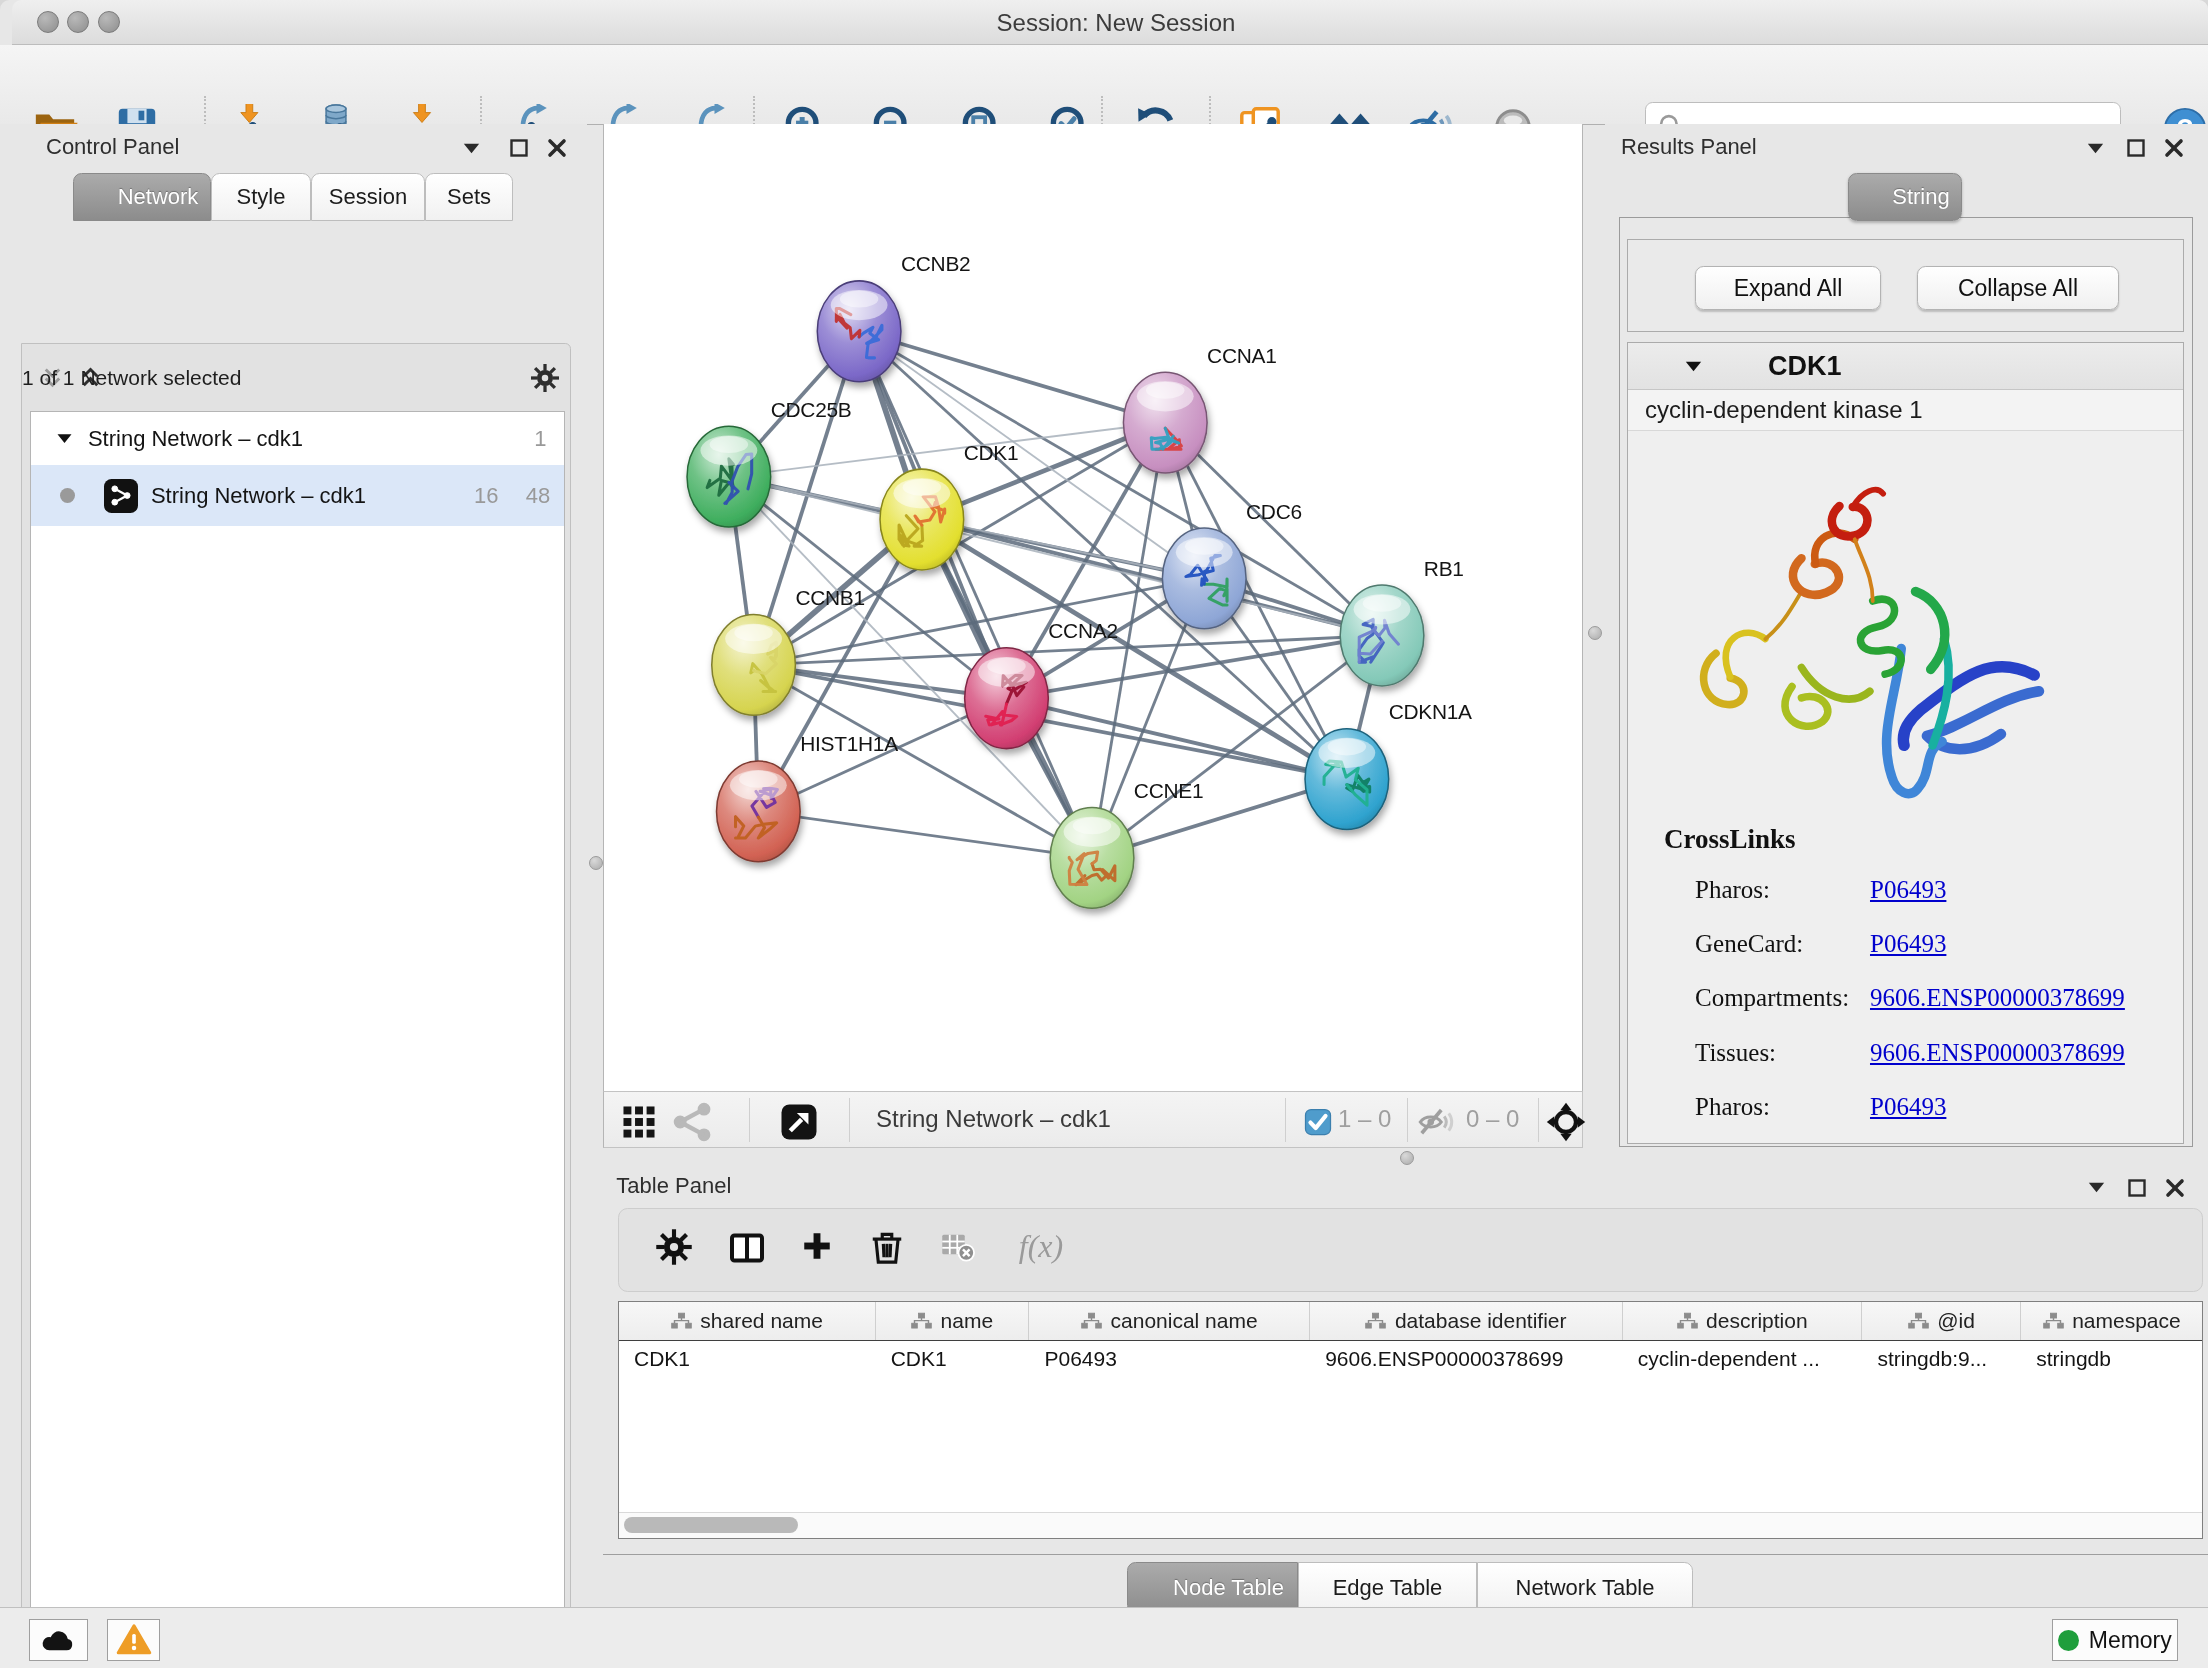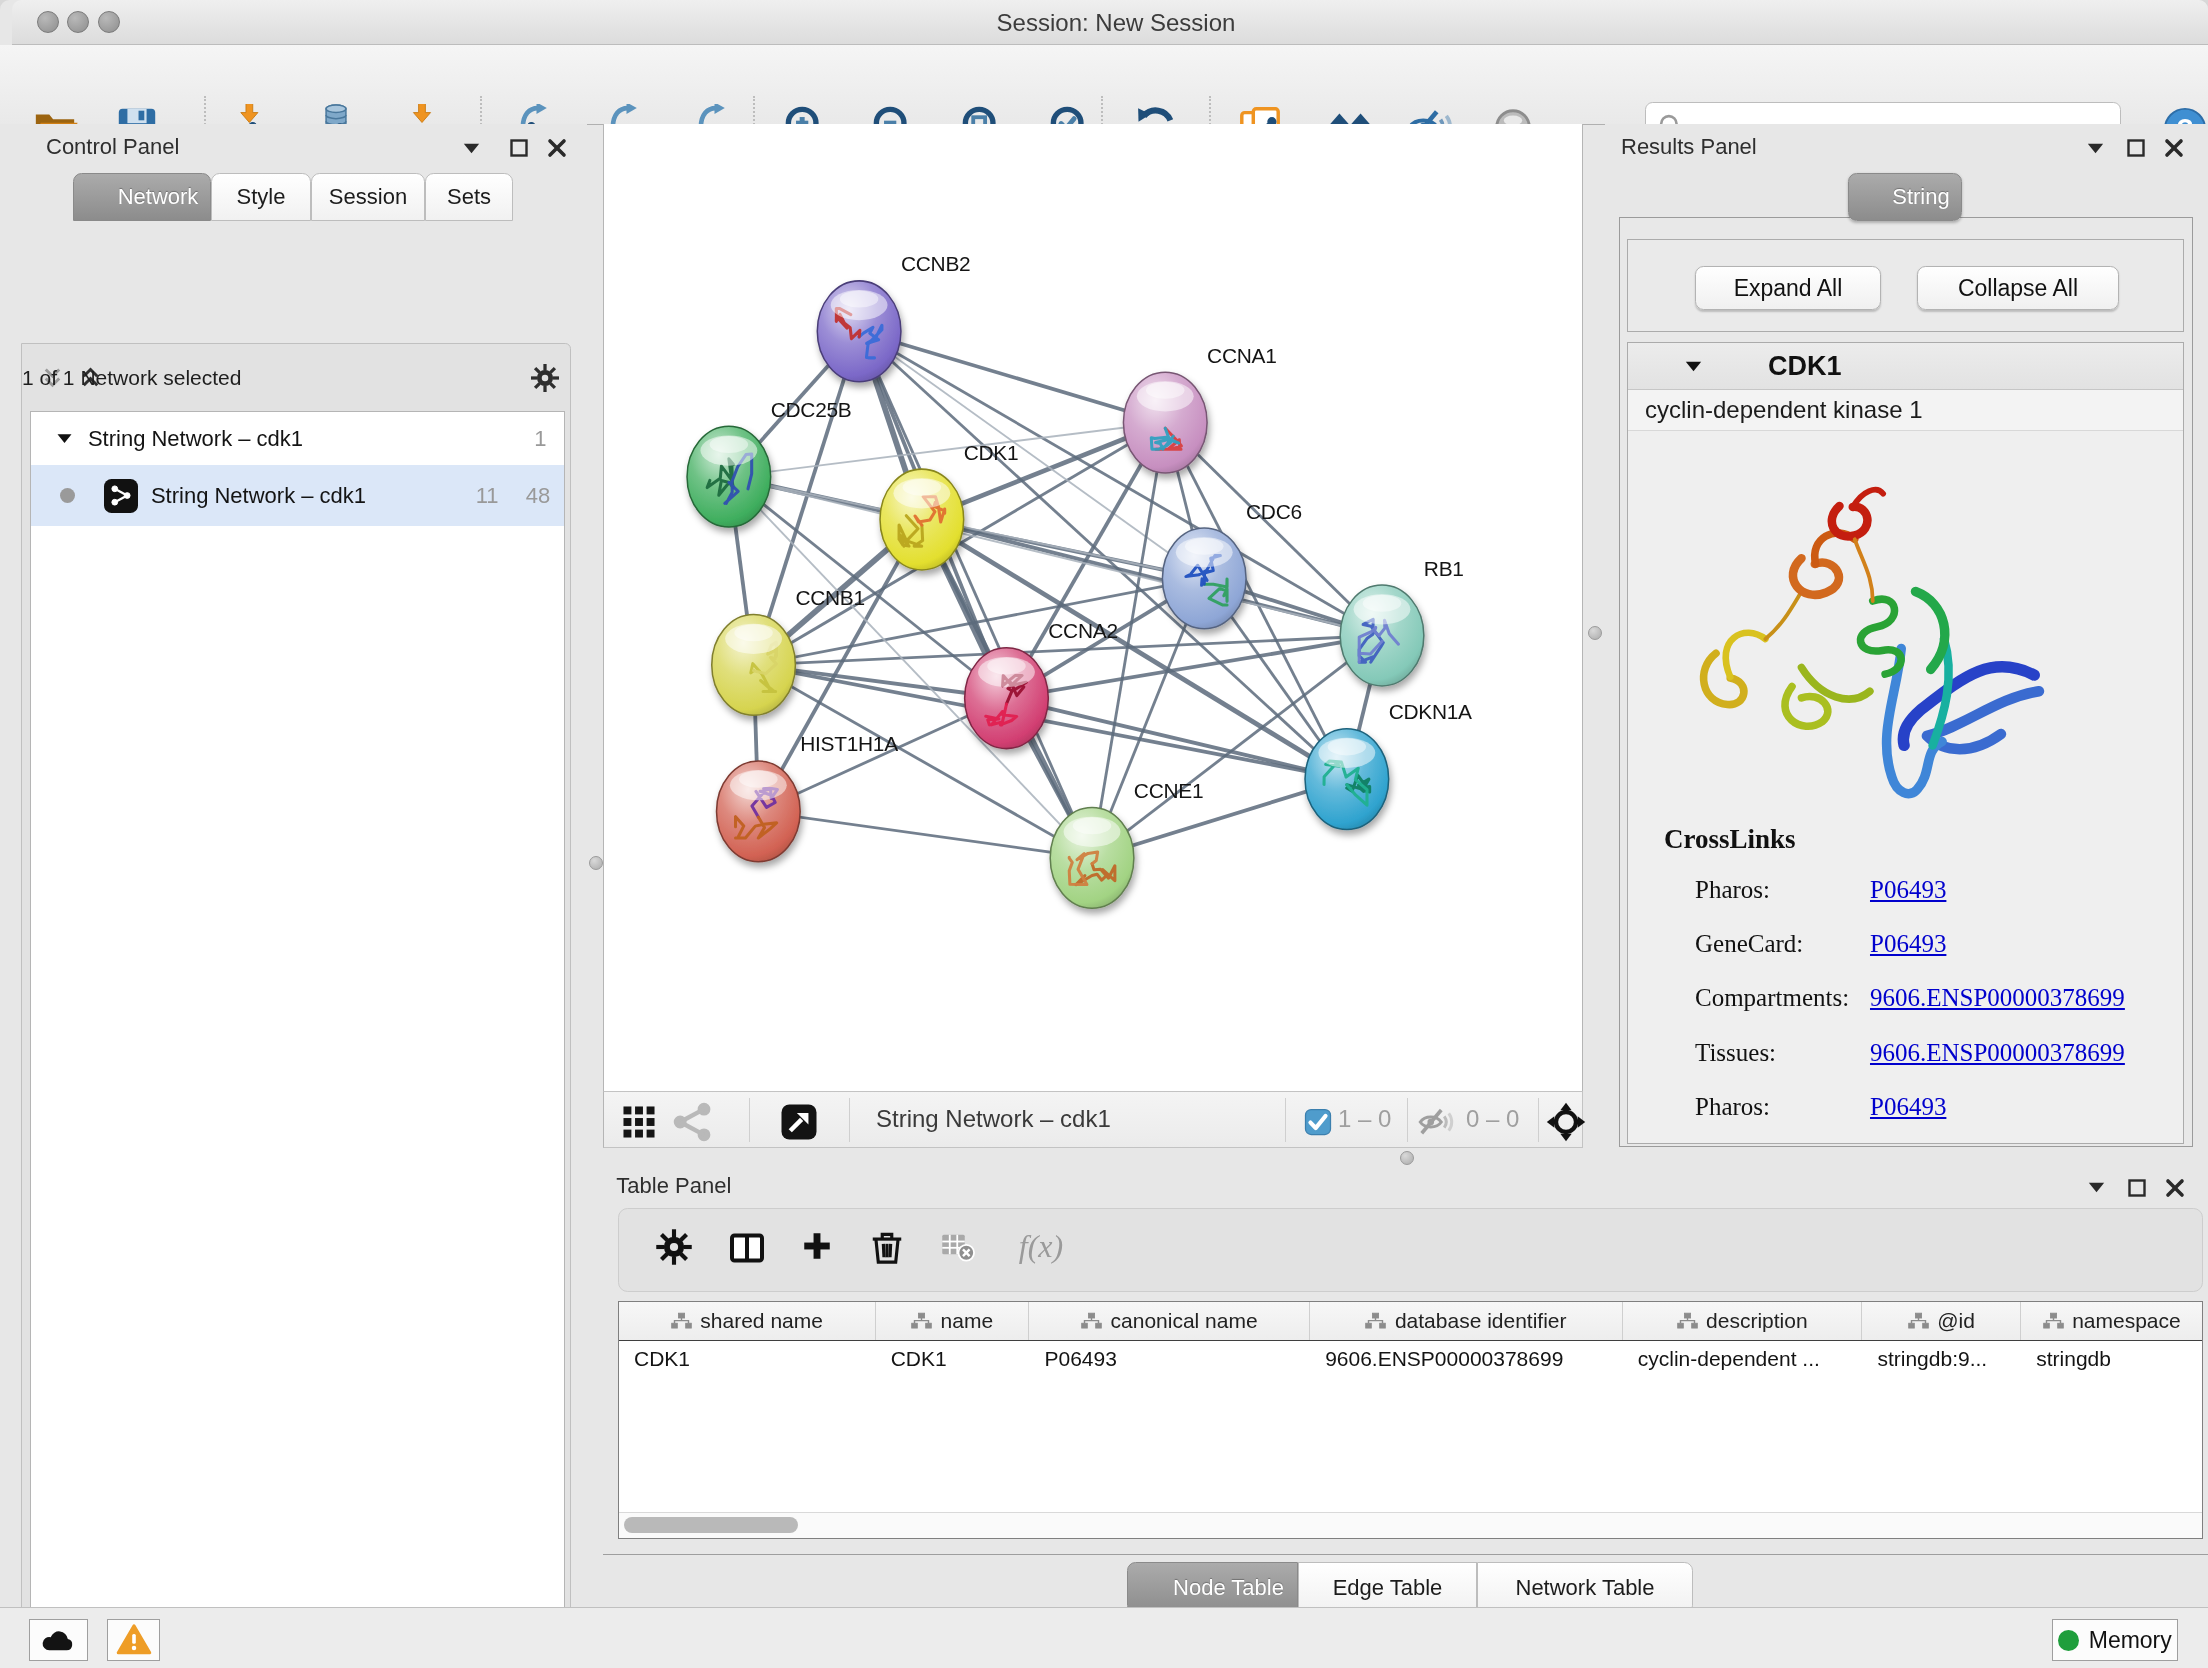--- a/index.html
+++ b/index.html
@@ -488,21 +488,21 @@
           <span class="count" style="position:absolute;right:17px">1</span>
         </div>
         <div class="tree-row selected">
           <span style="width:15px;height:15px;border-radius:50%;background:#9a9a9a;margin-left:29.5px"></span>
           <span class="share-badge" style="margin-left:28.5px">
             <svg viewBox="0 0 24 24" width="23" height="23">
                 <use href="#sym-share"></use>
               </svg>
             </span>
           <span style="margin-left:13.3px">String Network – cdk1</span>
-          <span class="count" style="position:absolute;right:65px">11</span>
+          <span class="count" style="position:absolute;right:65px">16</span>
           <span class="count" style="position:absolute;right:13.3px">48</span>
         </div>
       </div>
     </div>
   </div>
 
   <div class="abs" style="left:587px;top:124px;width:16px;height:1484px">
     <span class="splitter-dot" style="left:1.9px;top:732px"></span>
     </div>
   <div class="abs" style="left:1583px;top:124px;width:23px;height:1024px">

